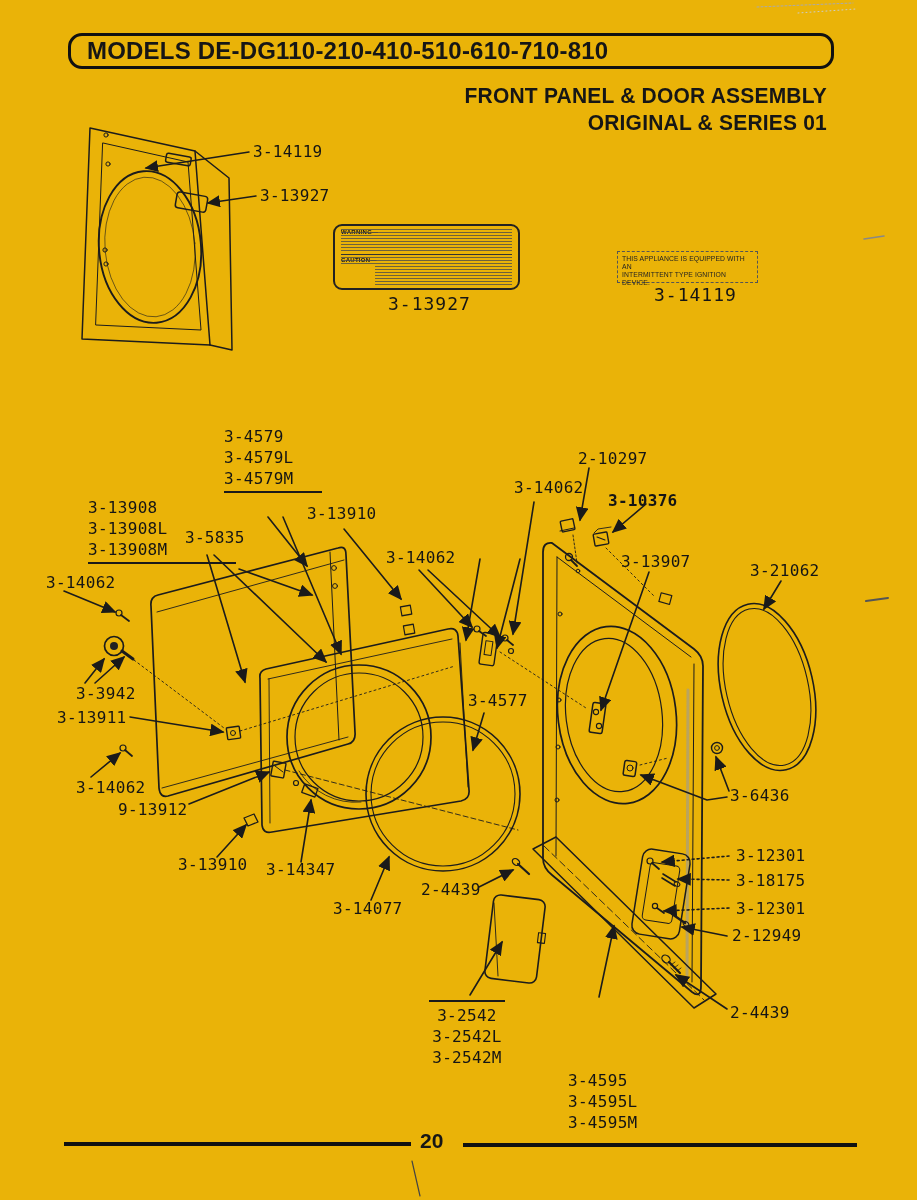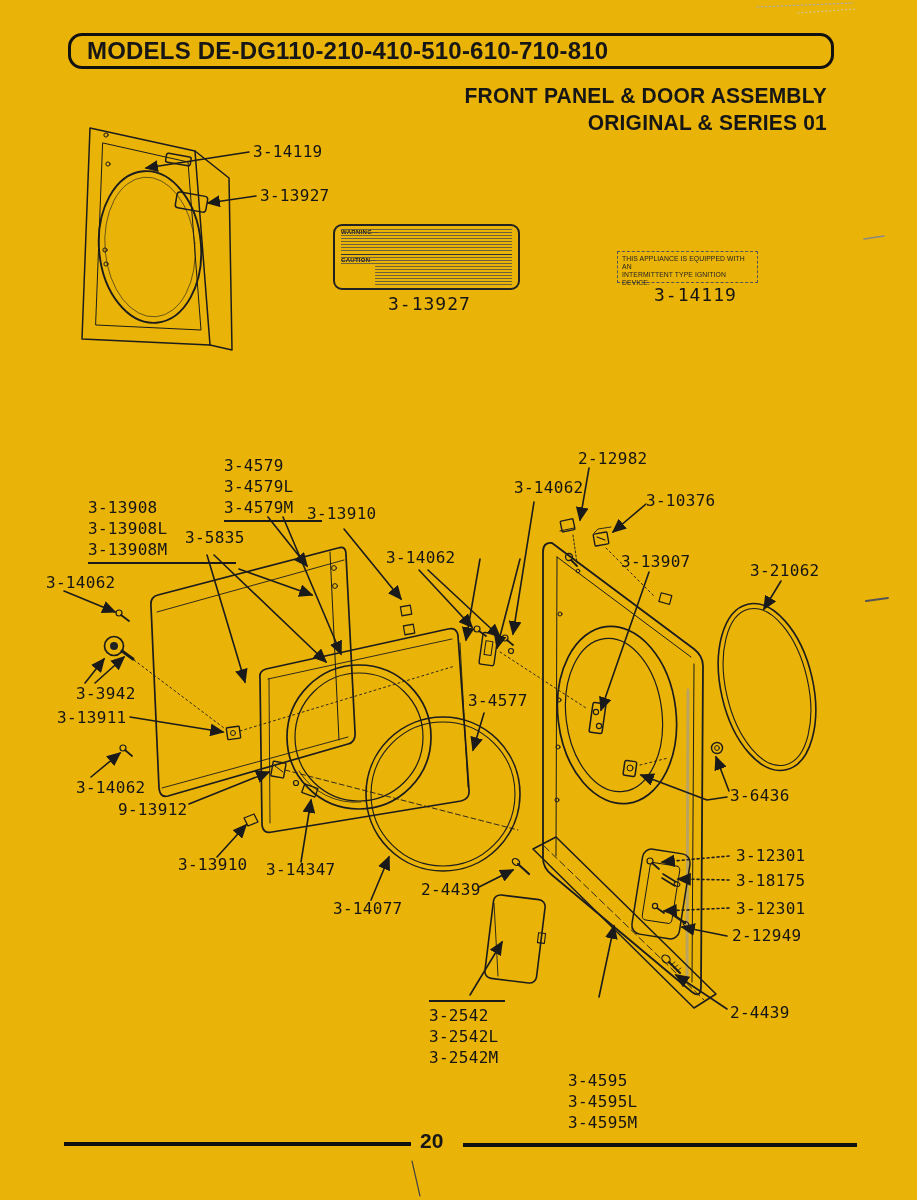--- a/index.html
+++ b/index.html
@@ -254,51 +254,51 @@
   <div class="caption" style="left:388px;top:293px;">3-13927</div>
 
   <div class="ignbox">
     <span>THIS APPLIANCE IS EQUIPPED WITH AN</span><br>
     <span>INTERMITTENT TYPE IGNITION DEVICE.</span>
   </div>
   <div class="caption" style="left:654px;top:284px;">3-14119</div>
 
   <div class="co" style="left:253px;top:141px;">3-14119</div>
   <div class="co" style="left:260px;top:185px;">3-13927</div>
-  <div class="co u" style="left:224px;top:455px;min-width:98px;">3-4579
+  <div class="co u" style="left:224px;top:426px;min-width:98px;">3-4579
 3-4579L
 3-4579M</div>
-  <div class="co" style="left:578px;top:448px;">2-12982</div>
+  <div class="co" style="left:578px;top:448px;">2-10297</div>
   <div class="co u" style="left:88px;top:497px;min-width:148px;">3-13908
 3-13908L
 3-13908M</div>
   <div class="co" style="left:185px;top:527px;">3-5835</div>
   <div class="co" style="left:307px;top:503px;">3-13910</div>
   <div class="co" style="left:514px;top:477px;">3-14062</div>
-  <div class="co" style="left:646px;top:490px;">3-10376</div>
+  <div class="co" style="left:608px;top:490px;font-weight:bold;">3-10376</div>
   <div class="co" style="left:386px;top:547px;">3-14062</div>
   <div class="co" style="left:621px;top:551px;">3-13907</div>
   <div class="co" style="left:750px;top:560px;">3-21062</div>
   <div class="co" style="left:46px;top:572px;">3-14062</div>
   <div class="co b" style="left:76px;top:683px;">3-3942</div>
   <div class="co" style="left:57px;top:707px;">3-13911</div>
   <div class="co" style="left:468px;top:690px;">3-4577</div>
   <div class="co" style="left:76px;top:777px;">3-14062</div>
   <div class="co" style="left:118px;top:799px;">9-13912</div>
   <div class="co b" style="left:730px;top:785px;">3-6436</div>
   <div class="co" style="left:178px;top:854px;">3-13910</div>
   <div class="co" style="left:266px;top:859px;">3-14347</div>
   <div class="co" style="left:421px;top:879px;">2-4439</div>
   <div class="co" style="left:333px;top:898px;">3-14077</div>
   <div class="co" style="left:736px;top:845px;">3-12301</div>
   <div class="co" style="left:736px;top:870px;">3-18175</div>
   <div class="co" style="left:736px;top:898px;">3-12301</div>
   <div class="co" style="left:732px;top:925px;">2-12949</div>
   <div class="co" style="left:730px;top:1002px;">2-4439</div>
-  <div class="co o" style="left:429px;top:1000px;min-width:76px;">3-2542
+  <div class="co o" style="left:429px;top:1000px;min-width:76px;text-align:center;">3-2542
 3-2542L
 3-2542M</div>
   <div class="co" style="left:568px;top:1070px;">3-4595
 3-4595L
 3-4595M</div>
 
   <div class="rule" style="left:64px;top:1142px;width:347px;"></div>
   <div class="pageno">20</div>
   <div class="rule" style="left:463px;top:1143px;width:394px;"></div>
 

